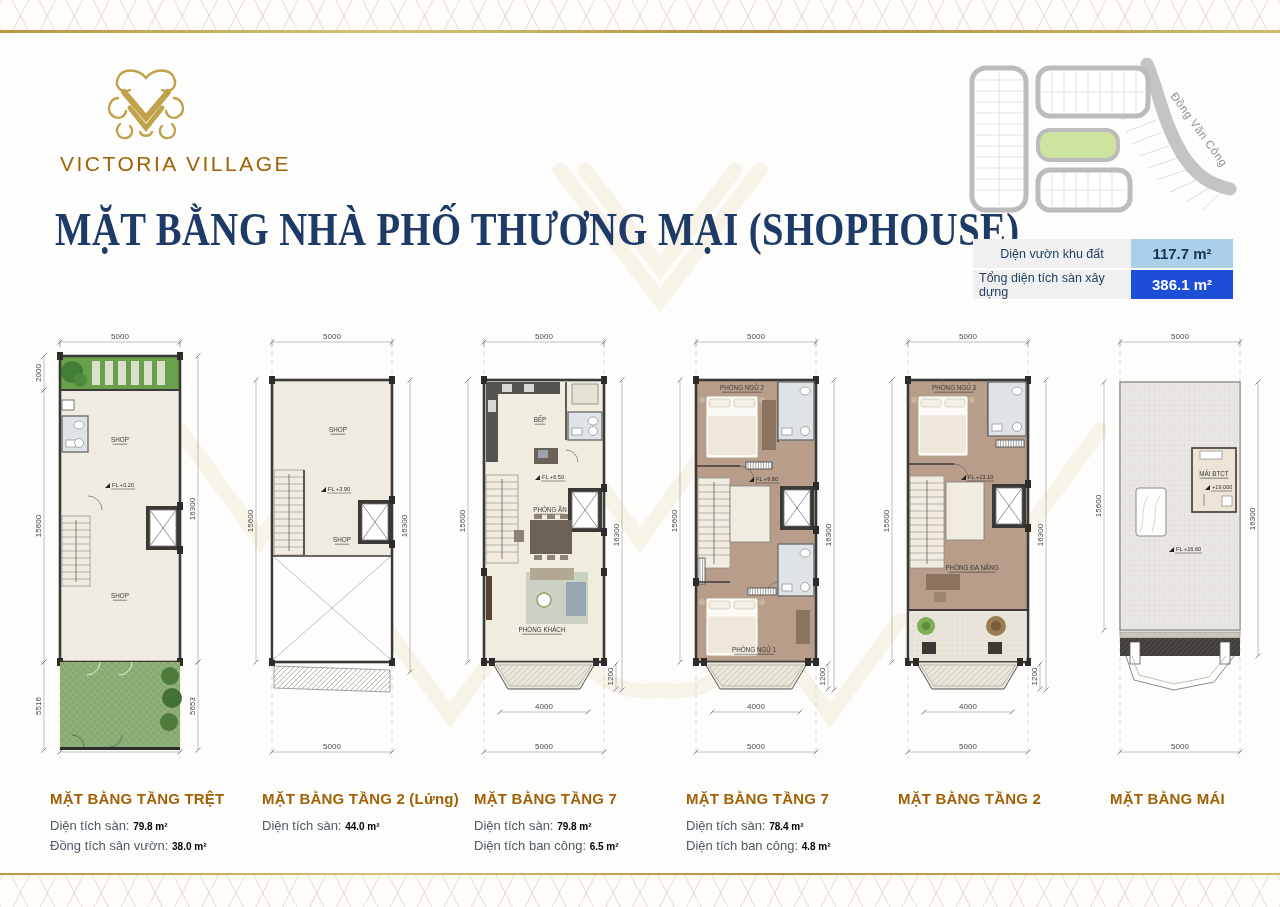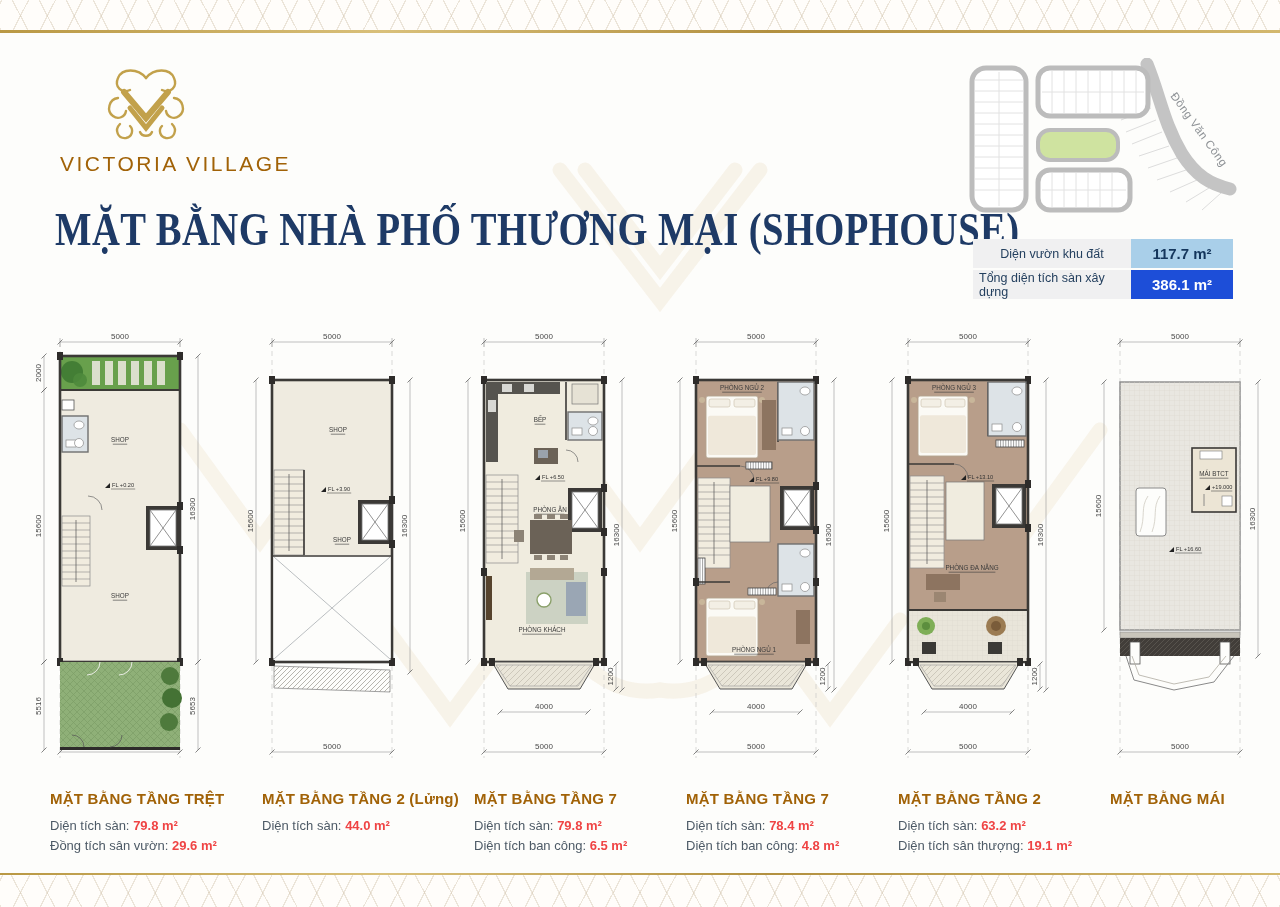--- a/index.html
+++ b/index.html
@@ -39,21 +39,21 @@
     font-size:15px;font-weight:bold;}
   .summary-value.light{background:#a9cfe9;color:#14365c;}
   .summary-value.dark{background:#1d4ed8;color:#ffffff;}
   
   .plans{position:absolute;left:14px;top:320px;width:1272px;display:flex;}
   .plan-col{width:212px;flex:0 0 212px;}
   .caption{padding-left:36px;padding-right:4px;margin-top:14px;}
   .caption h3{margin:0;font-size:15px;font-weight:bold;color:#a16207;letter-spacing:.2px;white-space:nowrap;}
   .caption .detail{margin-top:9px;font-size:13px;color:#4d5a66;line-height:1.5;}
   .caption .detail .line{white-space:nowrap;}
-  .caption .detail b{color:#ef4444;font-size:13px;}
+  .caption .detail b{color:#000000;font-size:10px;}
   svg text{font-family:"Liberation Sans","DejaVu Sans",sans-serif;}
 </style>
 </head>
 <body>
 
 <div class="page">
 
   <svg class="watermark" width="1280" height="907" viewBox="0 0 1280 907">
     <g fill="none" stroke="#f6f0e4" stroke-width="15" stroke-linecap="round" opacity=".75">
       <path d="M560,170 L660,300 L760,170"></path>
@@ -276,21 +276,21 @@
             <text x="0" y="0" font-size="8" fill="#4a4a4a" text-anchor="middle" transform="translate(181,189) rotate(-90)">16300</text>
             <line x1="184" y1="342" x2="184" y2="430" stroke="#999" stroke-width="0.6"></line>
             <line x1="181.5" y1="344.5" x2="186.5" y2="339.5" stroke="#666" stroke-width="0.8"></line>
             <line x1="181.5" y1="432.5" x2="186.5" y2="427.5" stroke="#666" stroke-width="0.8"></line>
             <text x="0" y="0" font-size="8" fill="#4a4a4a" text-anchor="middle" transform="translate(181,386) rotate(-90)">5653</text>
           </g>
         </svg><div class="caption">
           <h3>MẶT BẰNG TẦNG TRỆT</h3>
           <div class="detail">
             <div class="line"><span>Diện tích sàn:</span> <b>79.8 m²</b></div>
-            <div class="line"><span>Đồng tích sân vườn:</span> <b>29.6 m²</b></div>
+            <div class="line"><span>Đồng tích sân vườn:</span> <b>38.0 m²</b></div>
           </div>
         </div></div>
       <div class="plan-col"><svg width="212" height="452" viewBox="0 0 212 452">
           <defs>
             <pattern id="mezzanine-cross" width="7" height="7" patternUnits="userSpaceOnUse">
               <path d="M0,7 L7,0 M0,0 L7,7" stroke="#6d8f58" stroke-width="0.7" opacity="0.55"></path>
             </pattern>
             <pattern id="mezzanine-diag" width="5" height="5" patternUnits="userSpaceOnUse">
               <path d="M0,5 L5,0" stroke="#9a968c" stroke-width="0.7"></path>
             </pattern>
@@ -742,24 +742,20 @@
             <line x1="59.5" y1="394.5" x2="64.5" y2="389.5" stroke="#666" stroke-width="0.8"></line>
             <line x1="147.5" y1="394.5" x2="152.5" y2="389.5" stroke="#666" stroke-width="0.8"></line>
             <text x="106" y="389" font-size="8" fill="#4a4a4a" text-anchor="middle">4000</text>
             <line x1="178" y1="344" x2="178" y2="369" stroke="#999" stroke-width="0.6"></line>
             <line x1="175.5" y1="346.5" x2="180.5" y2="341.5" stroke="#666" stroke-width="0.8"></line>
             <line x1="175.5" y1="371.5" x2="180.5" y2="366.5" stroke="#666" stroke-width="0.8"></line>
             <text x="0" y="0" font-size="8" fill="#4a4a4a" text-anchor="middle" transform="translate(175,356.5) rotate(-90)">1200</text>
           </g>
         </svg><div class="caption">
           <h3>MẶT BẰNG TẦNG 2</h3>
-          <div class="detail">
-            <div class="line"><span>Diện tích sàn:</span> <b>63.2 m²</b></div>
-            <div class="line"><span>Diện tích sân thượng:</span> <b>19.1 m²</b></div>
-          </div>
         </div></div>
       <div class="plan-col"><svg width="212" height="452" viewBox="0 0 212 452">
           <defs>
             <pattern id="roof-cross" width="7" height="7" patternUnits="userSpaceOnUse">
               <path d="M0,7 L7,0 M0,0 L7,7" stroke="#6d8f58" stroke-width="0.7" opacity="0.55"></path>
             </pattern>
             <pattern id="roof-diag" width="5" height="5" patternUnits="userSpaceOnUse">
               <path d="M0,5 L5,0" stroke="#9a968c" stroke-width="0.7"></path>
             </pattern>
             <pattern id="roof-grid" width="5" height="5" patternUnits="userSpaceOnUse">

